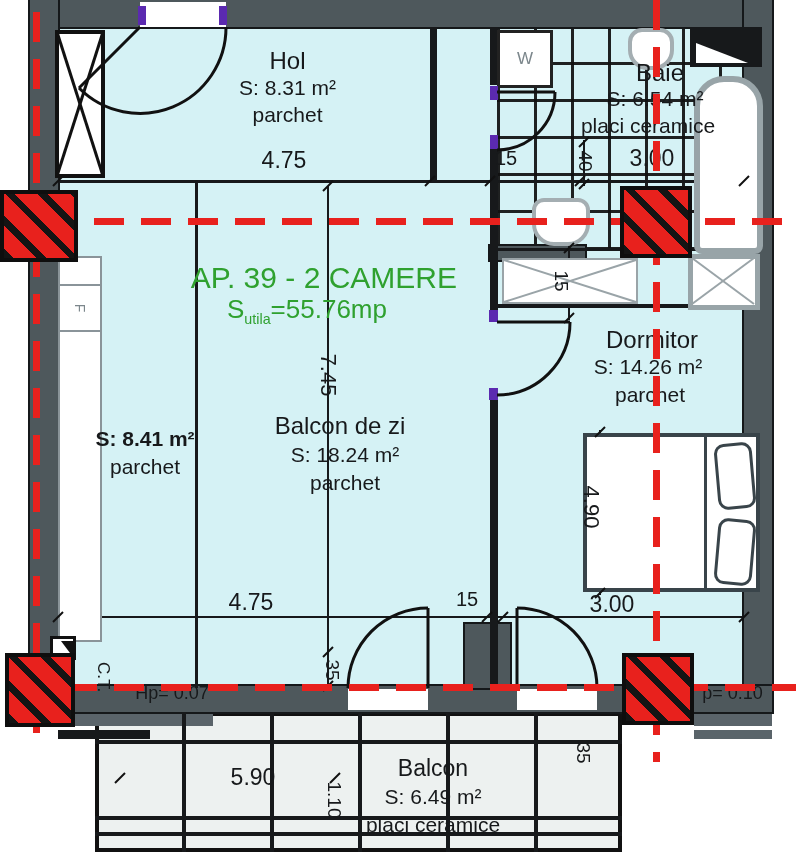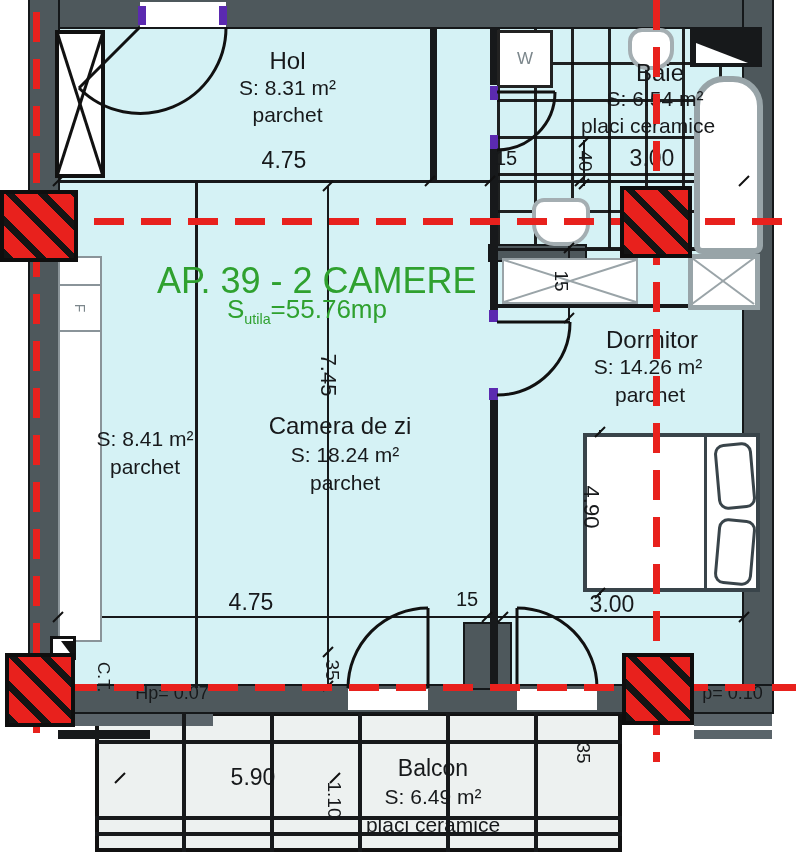--- a/index.html
+++ b/index.html
@@ -155,39 +155,39 @@
         <line x1="579" y1="189" x2="589" y2="179"></line>
       <line x1="564" y1="253" x2="574" y2="243"></line>
         <line x1="564" y1="323" x2="574" y2="313"></line>
       <line x1="595" y1="437" x2="605" y2="427"></line>
         <line x1="595" y1="598" x2="605" y2="588"></line>
       <line x1="115" y1="783" x2="125" y2="773"></line>
         <line x1="330" y1="783" x2="340" y2="773"></line>
     </g>
   </svg>
 
-  <div class="t txt-lvl green" style="left:157px;top:262px;width:300px;font-size:36px;text-align:right;">
+  <div class="t txt-lvl green" style="left:157px;top:262px;width:300px;font-size:30px;text-align:right;">
     <span>AP. </span><span class="bold">39</span><span> - 2 CAMERE</span>
   </div>
   <div class="t txt-lvl green" style="left:187px;top:296px;width:240px;font-size:26px;">
     <span>S</span><sub class="u">utila</sub><span>=55.76mp</span>
   </div>
 
   <div class="t txt-lvl bold" style="left:210px;top:48px;width:155px;font-size:24px;">Hol</div>
   <div class="t txt-lvl" style="left:195px;top:77px;width:185px;font-size:21px;">S: 8.31 m²</div>
   <div class="t txt-lvl" style="left:210px;top:104px;width:155px;font-size:21px;">parchet</div>
 
   <div class="t txt-lvl bold" style="left:600px;top:60px;width:120px;font-size:24px;">Baie</div>
   <div class="t txt-lvl" style="left:575px;top:88px;width:160px;font-size:21px;">S: 6.54 m²</div>
   <div class="t txt-lvl" style="left:558px;top:115px;width:180px;font-size:21px;">placi ceramice</div>
 
-  <div class="t txt-lvl" style="left:65px;top:428px;width:160px;font-size:21px;">S: 8.41 m²</div>
+  <div class="t txt-lvl" style="left:65px;top:428px;width:160px;font-size:21px;font-weight:bold;">S: 8.41 m²</div>
   <div class="t txt-lvl" style="left:75px;top:456px;width:140px;font-size:21px;">parchet</div>
 
-  <div class="t txt-lvl bold" style="left:240px;top:413px;width:200px;font-size:24px;">Camera de zi</div>
+  <div class="t txt-lvl bold" style="left:240px;top:413px;width:200px;font-size:24px;">Balcon de zi</div>
   <div class="t txt-lvl" style="left:255px;top:444px;width:180px;font-size:21px;">S: 18.24 m²</div>
   <div class="t txt-lvl" style="left:275px;top:472px;width:140px;font-size:21px;">parchet</div>
 
   <div class="t txt-lvl bold" style="left:572px;top:327px;width:160px;font-size:24px;">Dormitor</div>
   <div class="t txt-lvl" style="left:568px;top:356px;width:160px;font-size:21px;">S: 14.26 m²</div>
   <div class="t txt-lvl" style="left:580px;top:384px;width:140px;font-size:21px;">parchet</div>
 
   <div class="t txt-lvl bold" style="left:353px;top:756px;width:160px;font-size:23px;text-align:center;">Balcon</div>
   <div class="t txt-lvl" style="left:353px;top:786px;width:160px;font-size:21px;">S: 6.49 m²</div>
   <div class="t txt-lvl" style="left:343px;top:814px;width:180px;font-size:21px;">placi ceramice</div>

